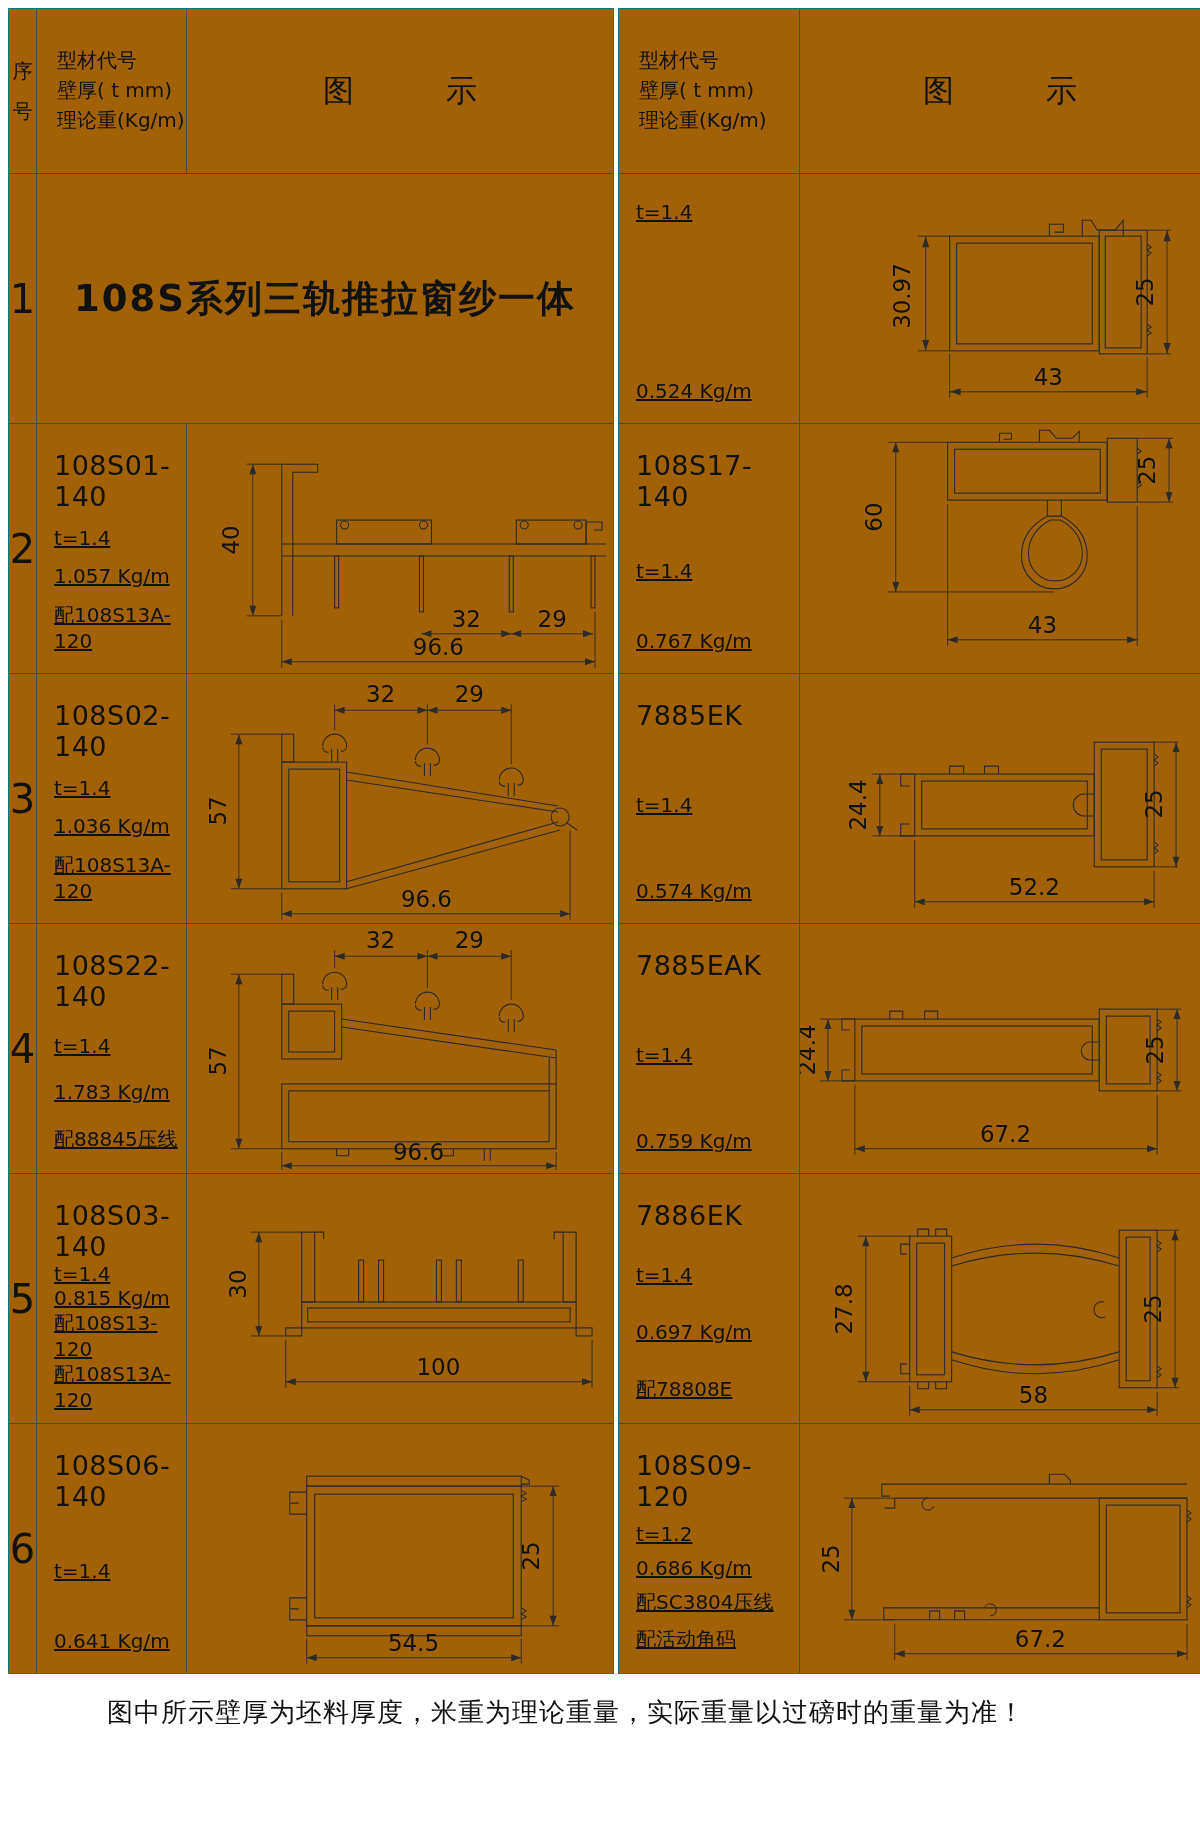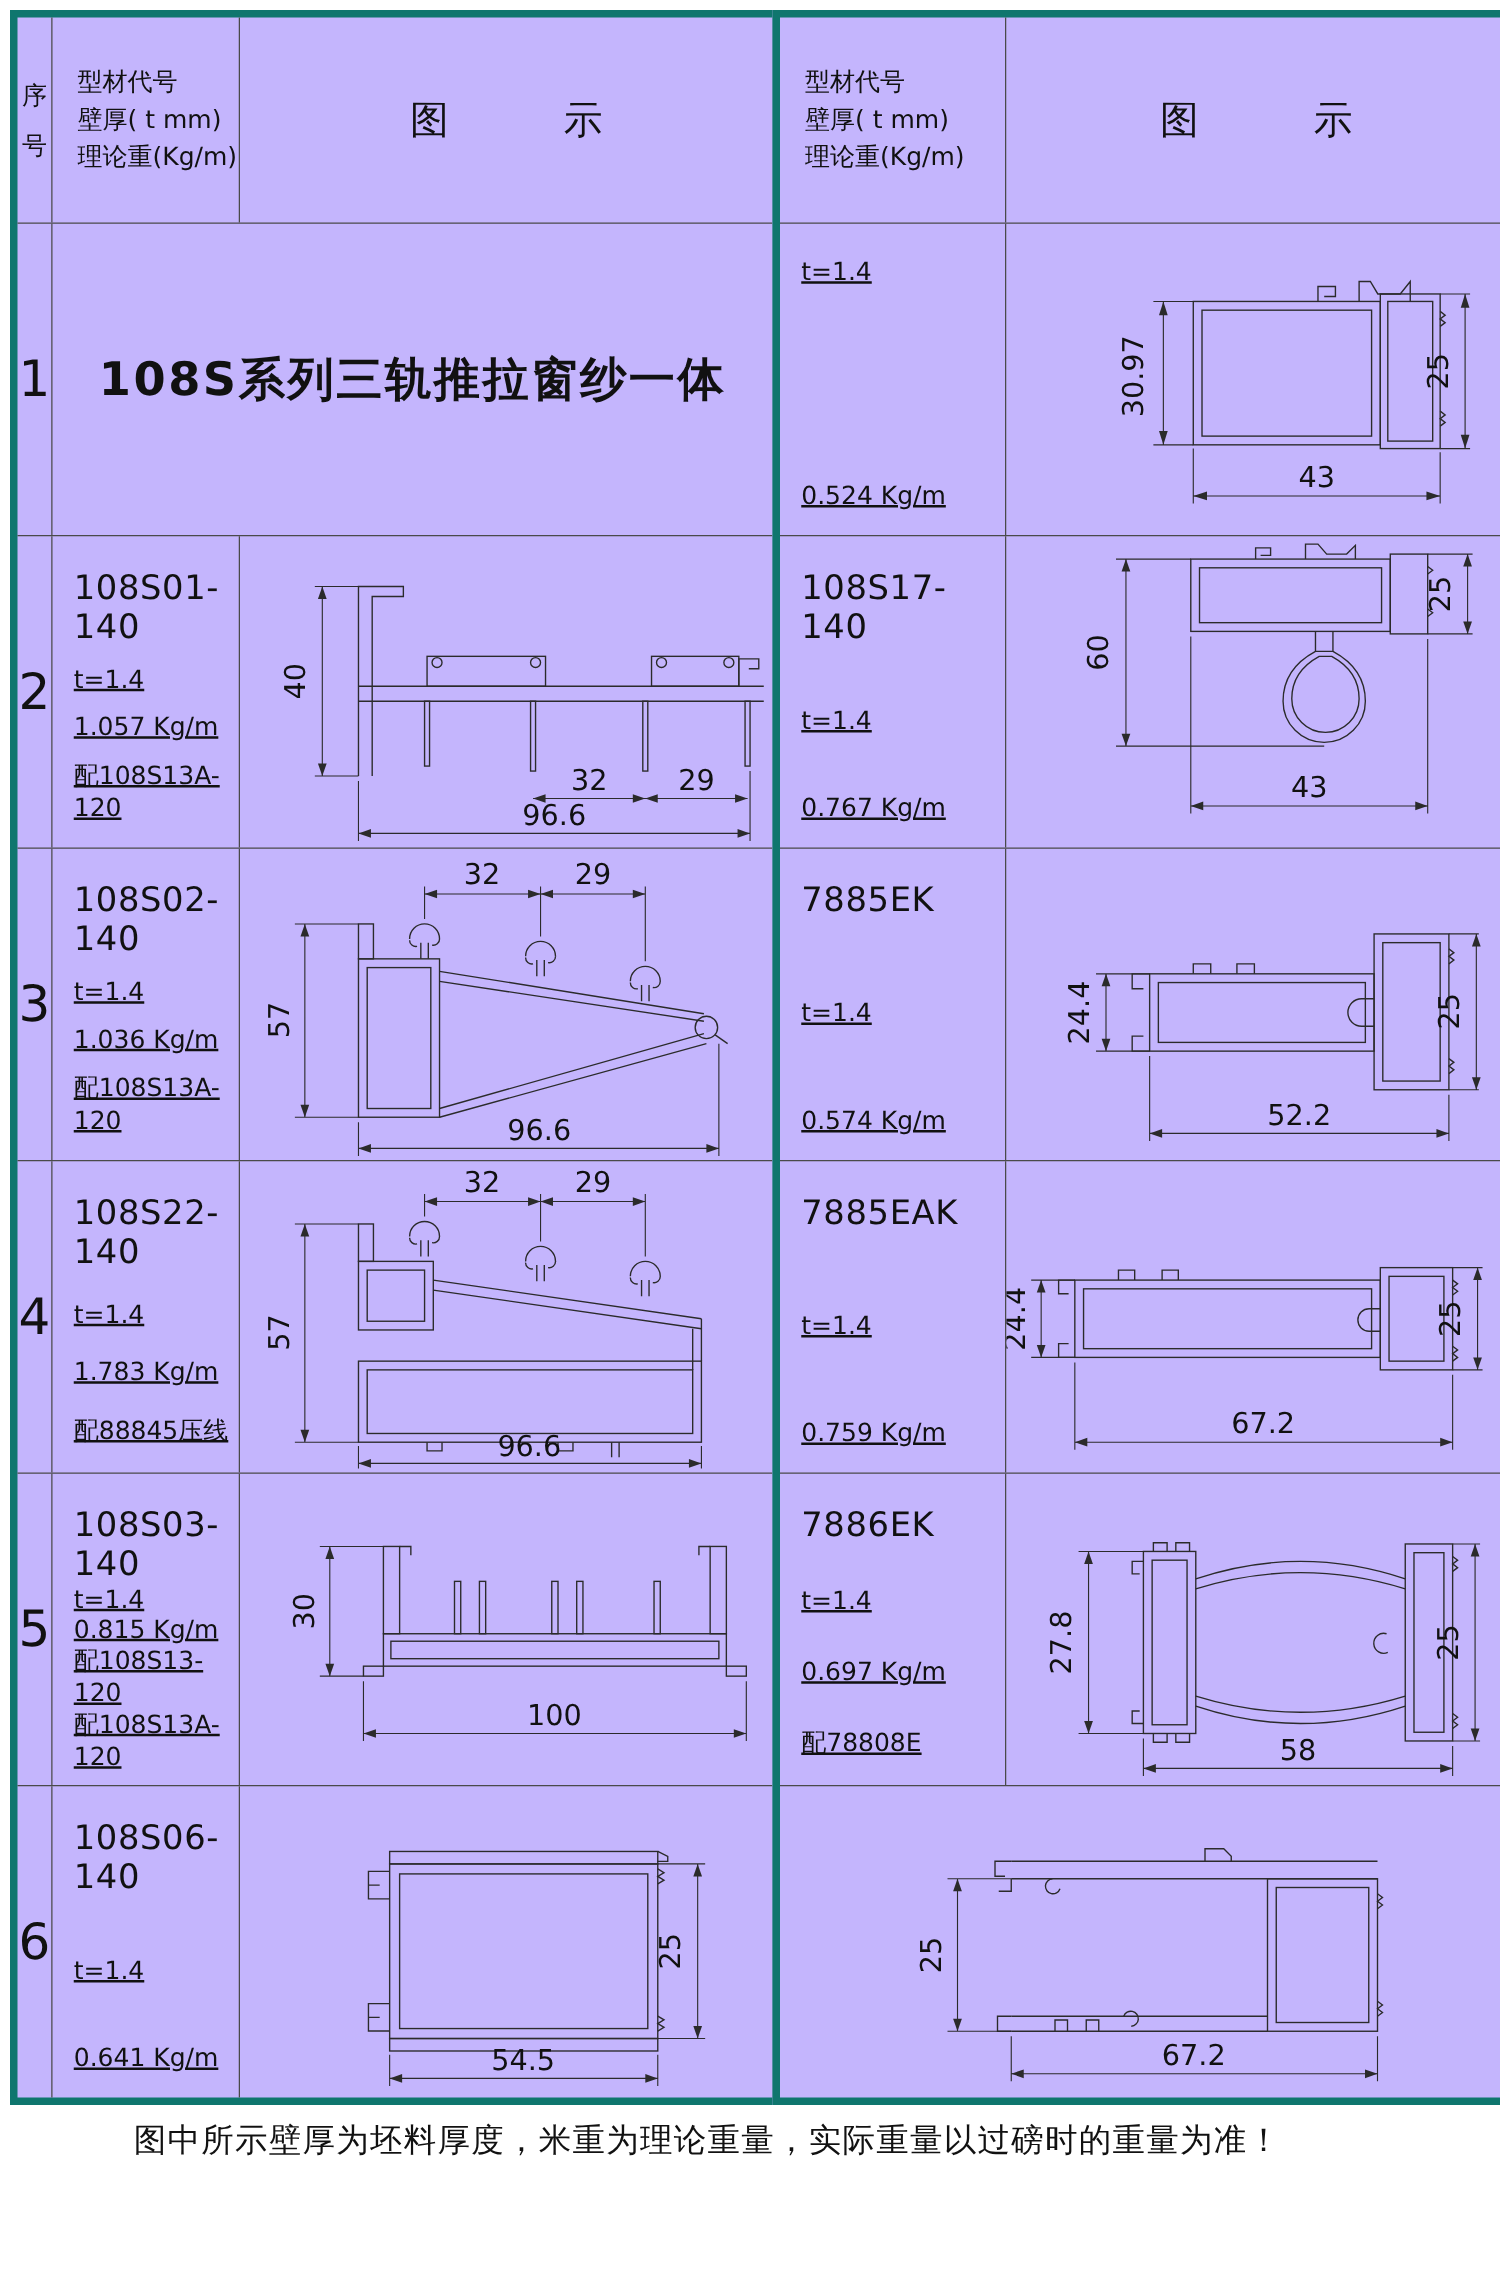--- a/index.html
+++ b/index.html
@@ -1,17 +1,17 @@
 <!DOCTYPE html>
 <html><head>
 <meta charset="utf-8">
 <style>
   html,body{margin:0;padding:0;background:#fff;}
   body{width:1200px;height:1828px;position:relative;font-family:"DejaVu Sans","Liberation Sans",sans-serif;color:#111;}
-  .half{position:absolute;top:8px;border:6px solid #0f766e;background:#c4b5fd;}
+  .half{position:absolute;top:8px;border:1px solid #0f766e;background:#a16207;}
   #halfL{left:8px;width:604px;}
   #halfR{left:618px;width:581px;}
   .hrow{display:flex;height:249px;border-top:1px solid #4a4a4a;}
   .hrow.hd{height:164px;border-top:none;}
   .c{border-left:1px solid #4a4a4a;box-sizing:border-box;position:relative;}
   .c:first-child{border-left:none;}
   .seqc{width:27px;display:flex;align-items:center;justify-content:center;}
   .seqnum{font-size:40px;font-weight:400;}
   .seqhead{font-size:20px;line-height:40px;text-align:center;word-break:break-all;padding:0 3px;}
   .codec{width:150px;display:flex;flex-direction:column;justify-content:space-between;padding:26px 4px 20px 17px;}
@@ -458,20 +458,27 @@
         <polygon class="ar" points="110,236 120,232.5 120,239.5"></polygon>
           <polygon class="ar" points="358,236 348,232.5 348,239.5"></polygon>
         <text transform="rotate(-90 52 135)" x="52" y="135">27.8</text>
         <text transform="rotate(-90 362 135)" x="362" y="135">25</text>
         <text x="234" y="229">58</text>
       </svg>
     </div>
   </div>
 
   <div class="hrow">
+    <div class="c codec">
+      <div class="pcode">108S09-120</div>
+      <div class="pspec">t=1.2</div>
+      <div class="pspec">0.686 Kg/m</div>
+      <div class="pspec">配SC3804压线</div>
+      <div class="pspec">配活动角码</div>
+    </div>
     <div class="c diagc">
       <svg class="dwg" viewBox="0 0 401 249">
         <path d="M95,60 H388 M95,74 H388"></path>
         <path d="M95,60 h-13 v12 h8 M95,74 v10 h-10"></path>
         <path d="M128,74 a6,6 0 1 0 6,8"></path>
         <path d="M250,60 v-10 h15 l6,6 v4"></path>
         <rect x="300" y="74" width="88" height="122"></rect>
         <rect x="307" y="81" width="74" height="108"></rect>
         <path d="M388,86 l4,3 -4,3 4,3 -4,3 M388,172 l4,3 -4,3 4,3 -4,3"></path>
         <path d="M95,184 H300 M95,196 H300"></path>

